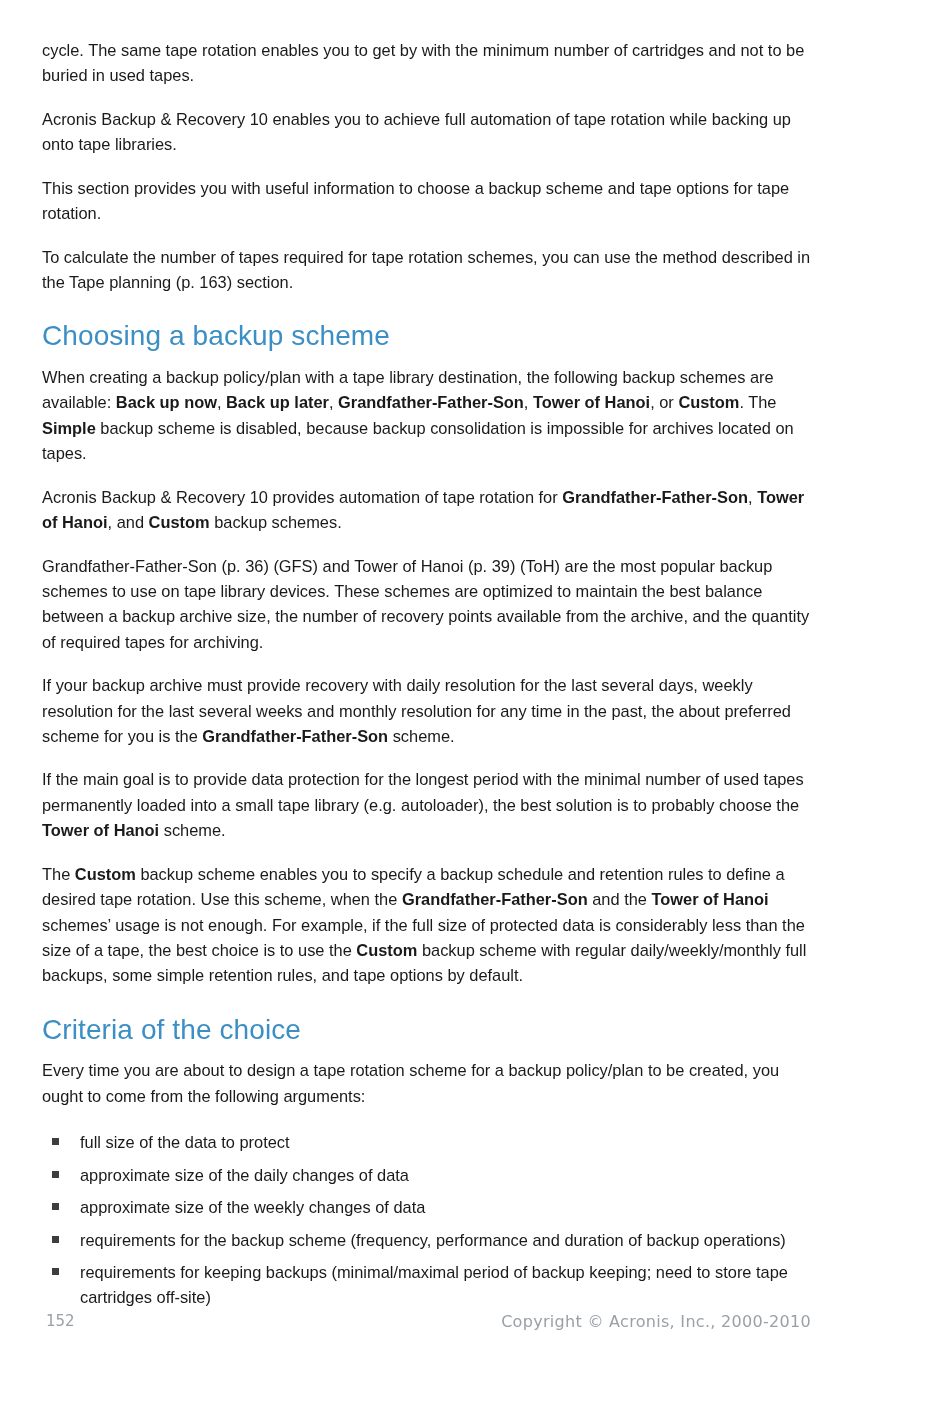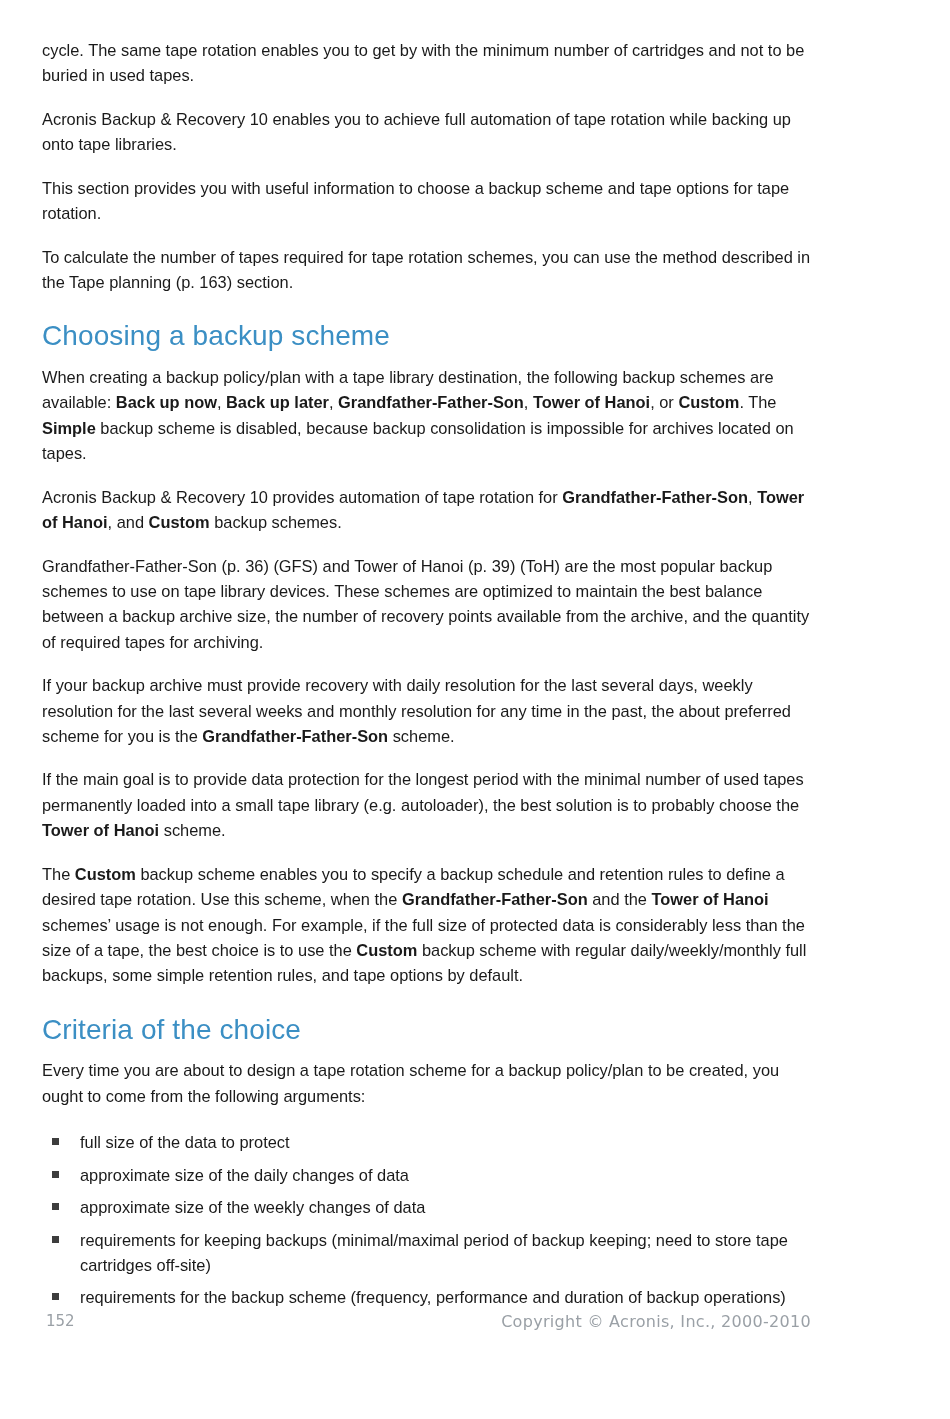--- a/index.html
+++ b/index.html
@@ -107,22 +107,22 @@
   <p class="body-text"><span>The </span><b>Custom</b><span> backup scheme enables you to specify a backup schedule and retention rules to define a desired tape rotation. Use this scheme, when the </span><b>Grandfather-Father-Son</b><span> and the </span><b>Tower of Hanoi</b><span> schemes’ usage is not enough. For example, if the full size of protected data is considerably less than the size of a tape, the best choice is to use the </span><b>Custom</b><span> backup scheme with regular daily/weekly/monthly full backups, some simple retention rules, and tape options by default.</span></p>
 
   <h2 class="section-heading">Criteria of the choice</h2>
 
   <p class="body-text">Every time you are about to design a tape rotation scheme for a backup policy/plan to be created, you ought to come from the following arguments:</p>
 
   <ul class="bullet-list">
     <li><span class="sq"></span><span>full size of the data to protect</span></li>
     <li><span class="sq"></span><span>approximate size of the daily changes of data</span></li>
     <li><span class="sq"></span><span>approximate size of the weekly changes of data</span></li>
+    <li><span class="sq"></span><span>requirements for the backup scheme (frequency, performance and duration of backup operations)</span></li>
     <li><span class="sq"></span><span>requirements for keeping backups (minimal/maximal period of backup keeping; need to store tape cartridges off-site)</span></li>
-    <li><span class="sq"></span><span>requirements for the backup scheme (frequency, performance and duration of backup operations)</span></li>
   </ul>
 
   <div class="footer">
     <span class="page-num">152</span>
     <span class="copyright">Copyright ©  Acronis, Inc., 2000-2010</span>
   </div>
 
 </div>
 
 </body></html>

